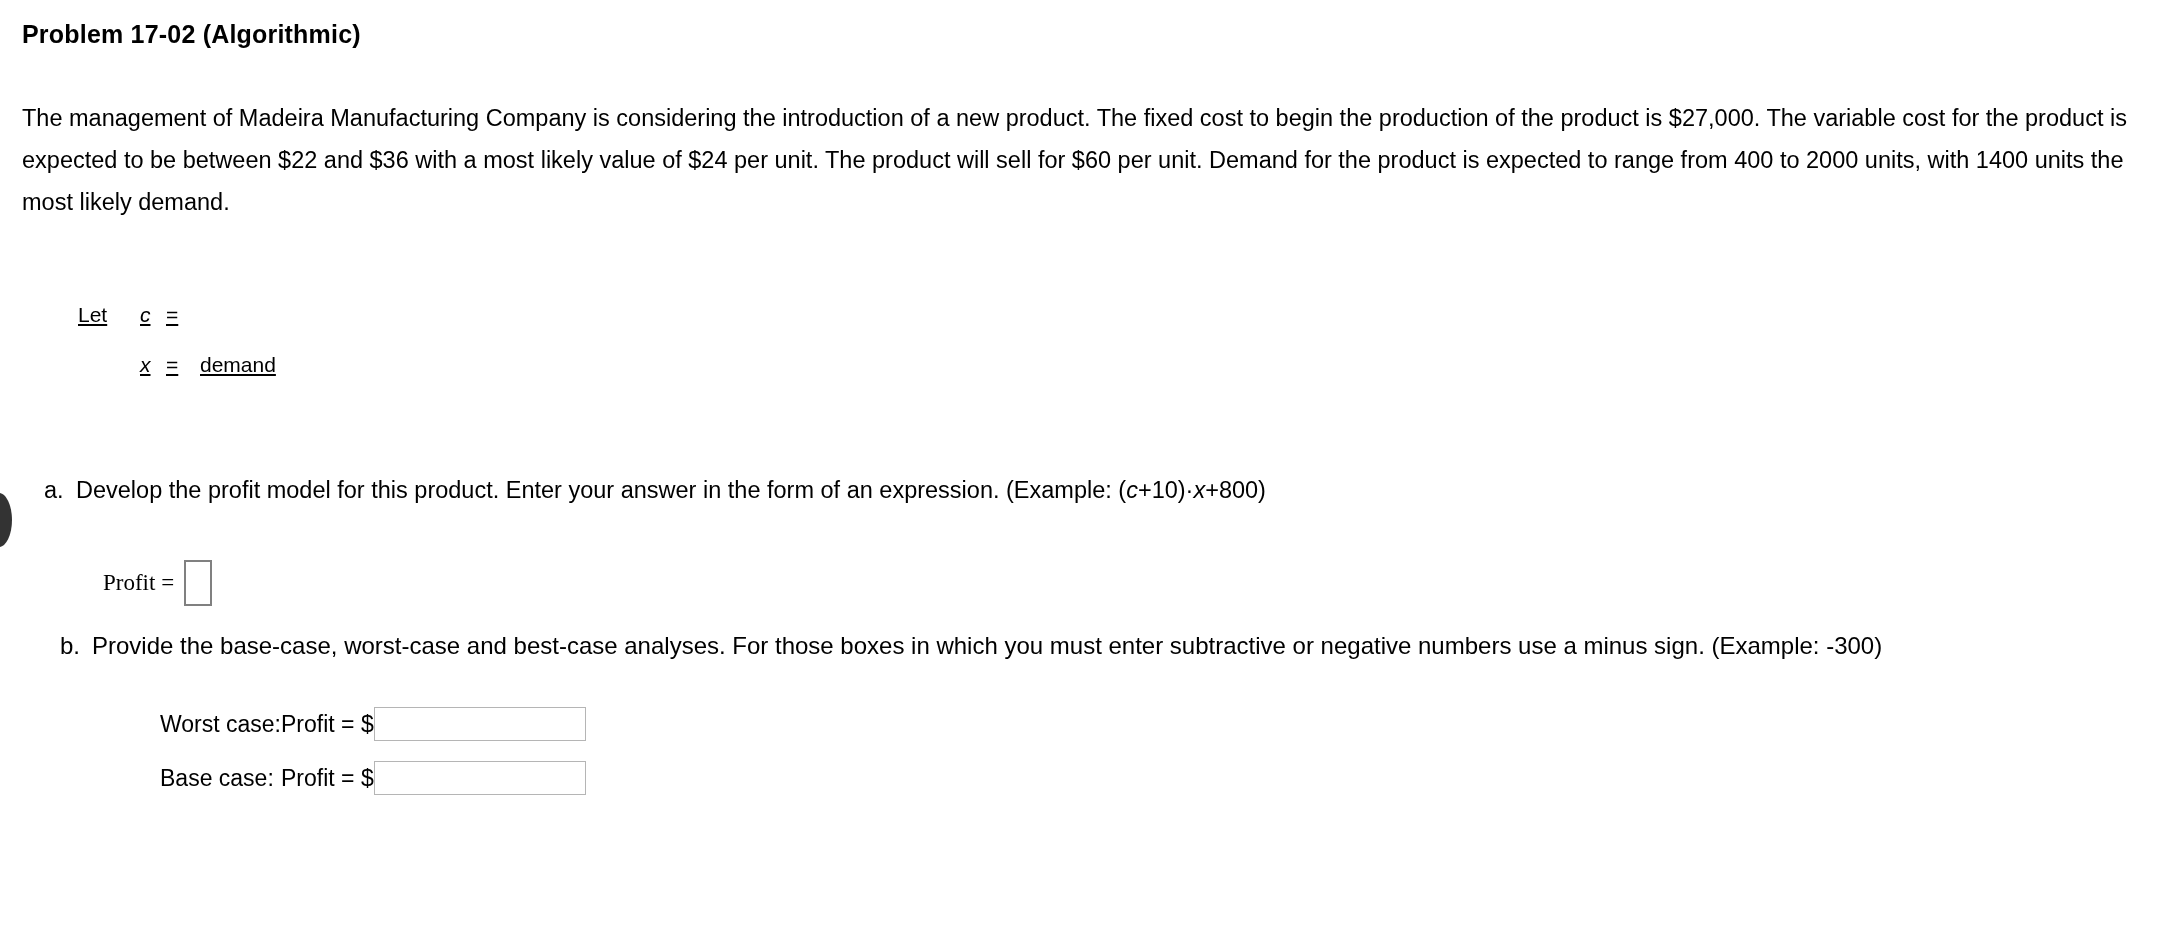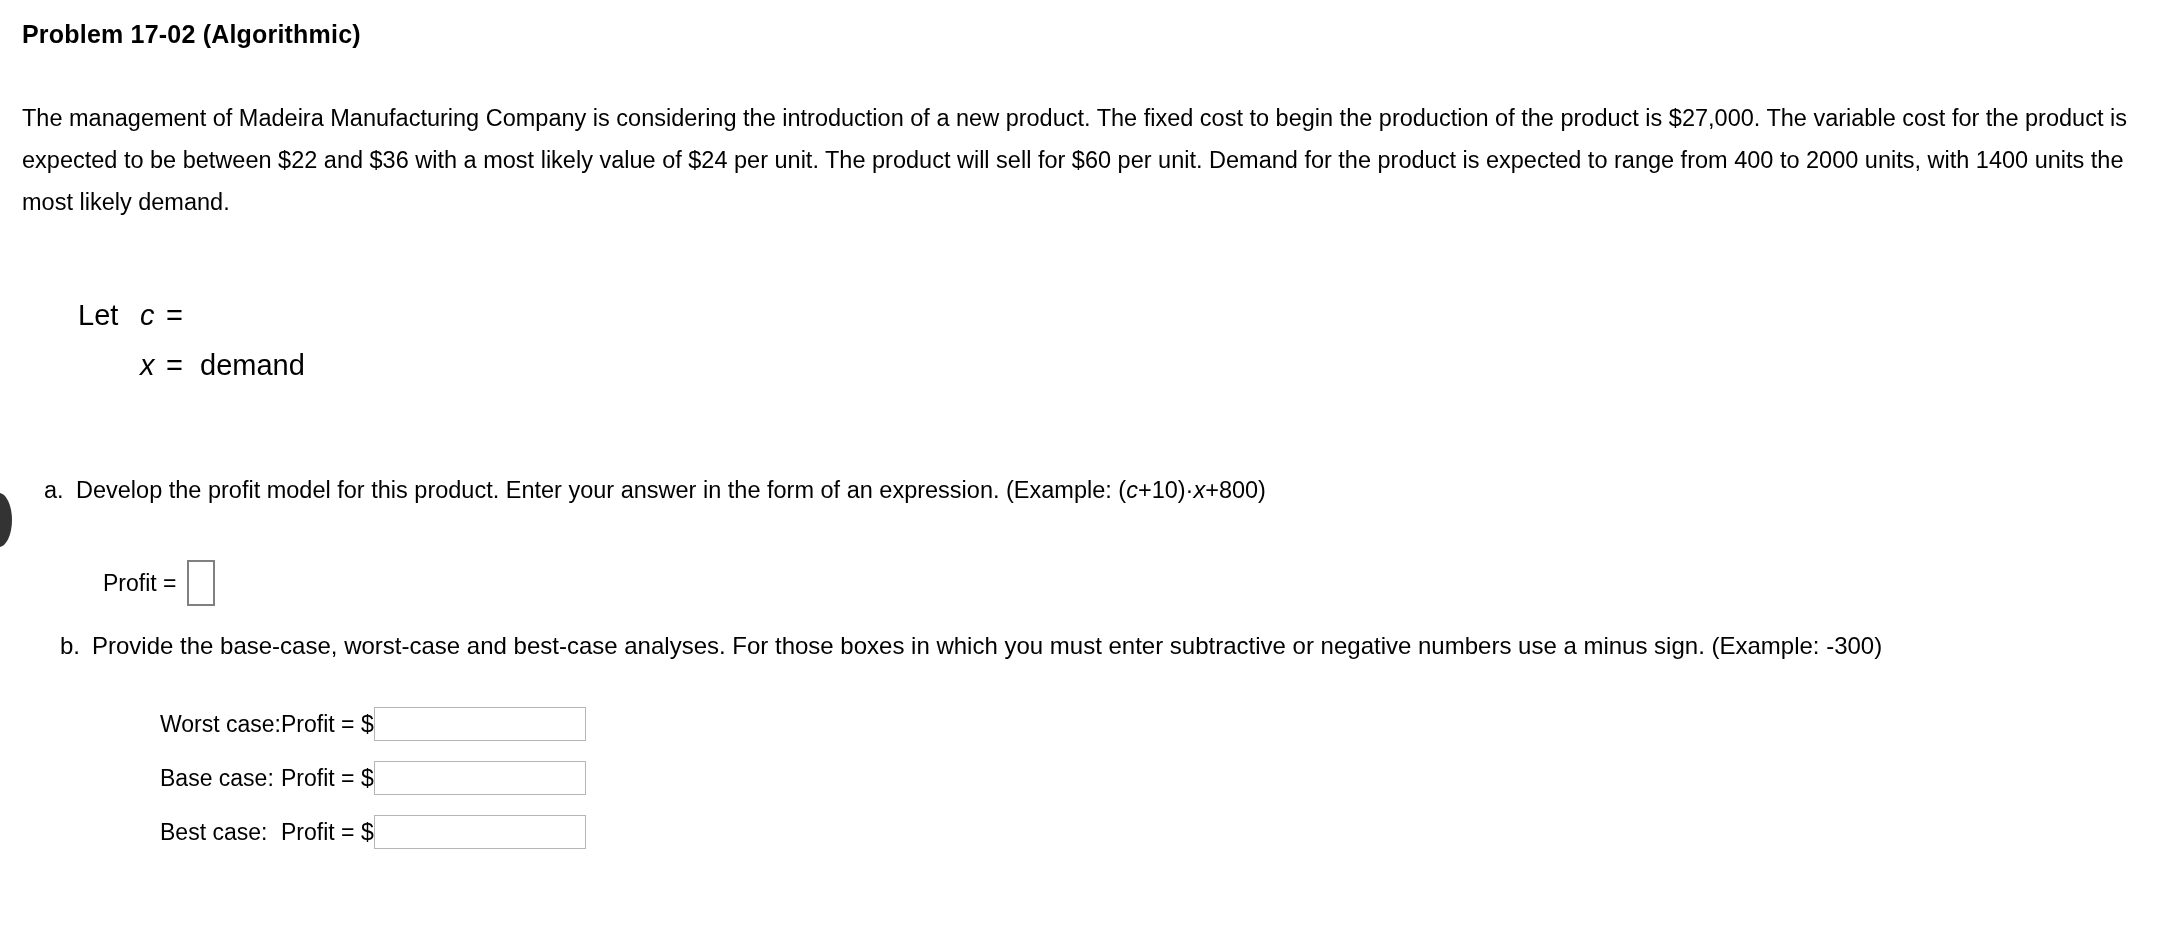--- a/index.html
+++ b/index.html
@@ -47,22 +47,23 @@
     font-size: 23.5px;
     line-height: 42px;
     text-align: left;
   }
 
   
   .let-block {
     position: absolute;
     left: 78px;
     top: 290px;
-    font-size: 29px;
+    font-size: 21px;
     line-height: 50px;
+    text-decoration: underline;
   }
   .let-row {
     display: flex;
     align-items: baseline;
     white-space: nowrap;
   }
   .let-kw {
     width: 62px;
     flex: 0 0 62px;
   }
@@ -98,20 +99,21 @@
     position: absolute;
     left: 103px;
     top: 560px;
     font-size: 23px;
     display: flex;
     align-items: center;
     white-space: nowrap;
   }
   .profit-eq-label {
     margin-right: 10px;
+    font-family: Liberation Serif, serif;
   }
   .answer-box-small {
     width: 28px;
     height: 46px;
     border: 2px solid #808080;
     background: #ffffff;
     box-sizing: border-box;
     padding: 0;
     font-family: "Liberation Sans", sans-serif;
     font-size: 20px;
@@ -204,21 +206,14 @@
         <input class="answer-box-wide" type="text" value="" style="">
       </td>
     </tr>
     <tr>
       <td class="case-label">Base case:</td>
       <td class="case-profit">Profit = $</td>
       <td>
         <input class="answer-box-wide" type="text" value="" style="">
       </td>
     </tr>
-    <tr>
-      <td class="case-label">Best case:</td>
-      <td class="case-profit">Profit = $</td>
-      <td>
-        <input class="answer-box-wide" type="text" value="" style="">
-      </td>
-    </tr>
   </tbody>
 </table>
 
 </body></html>

